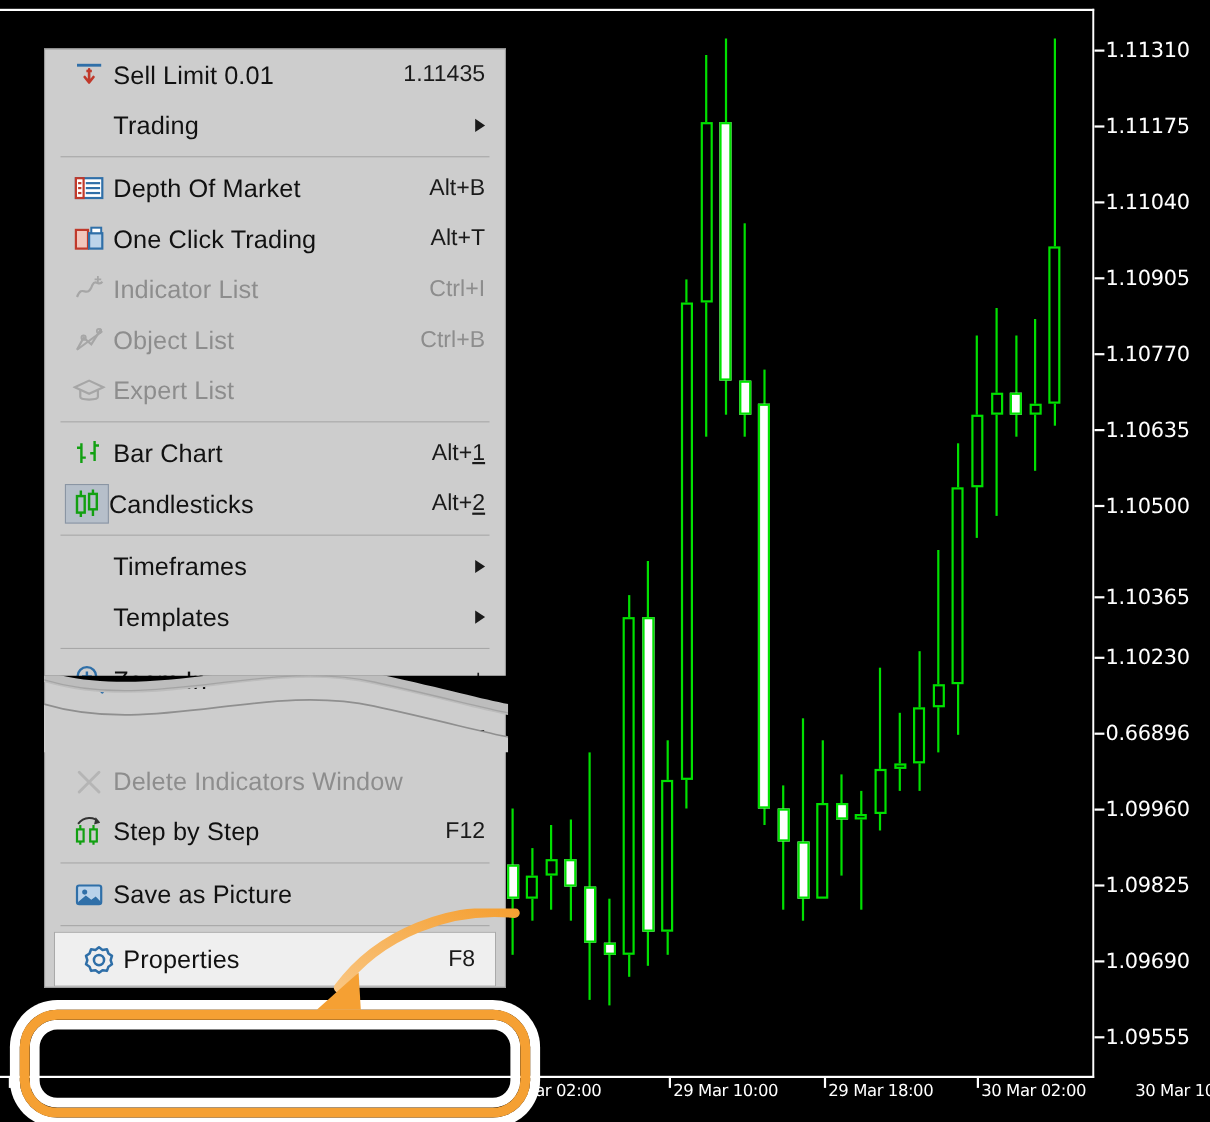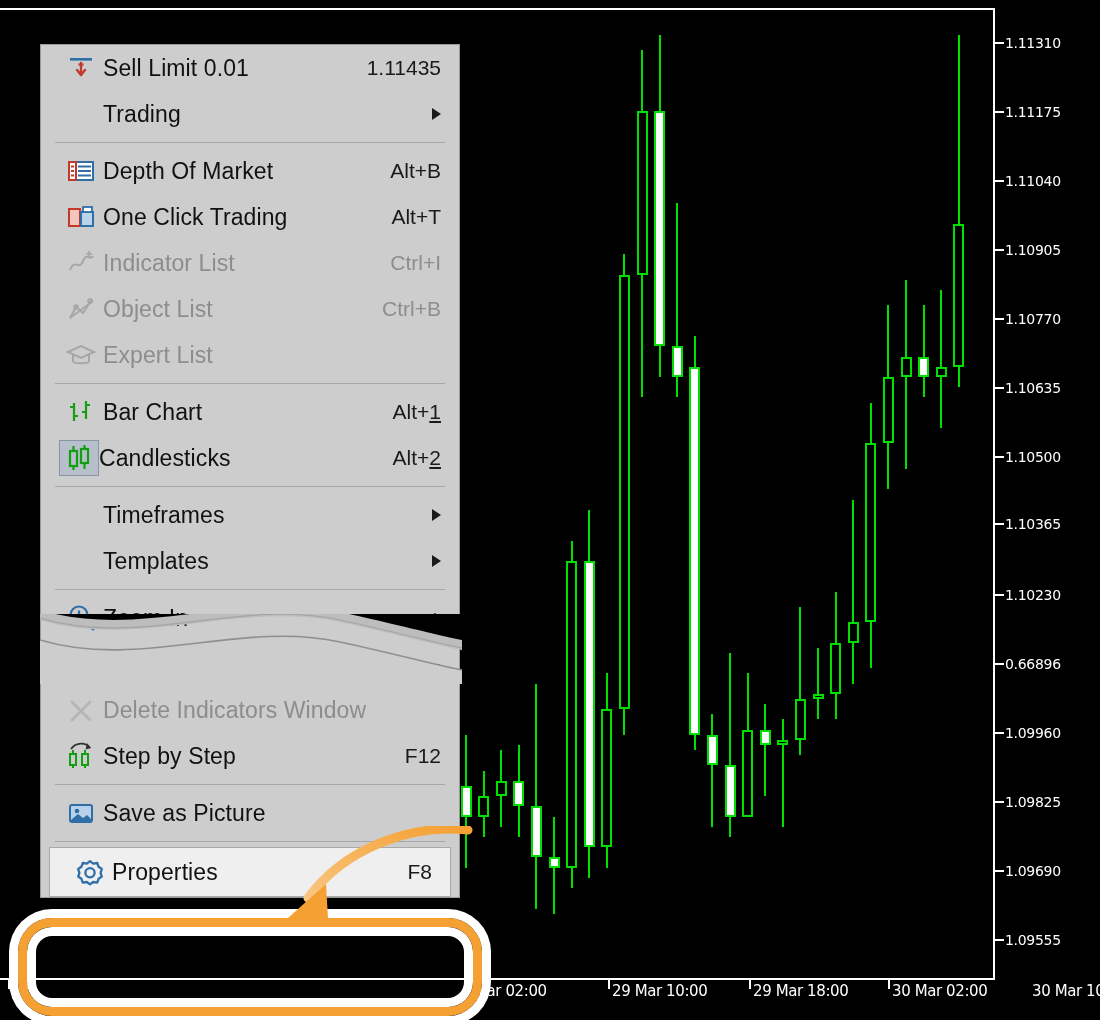--- a/index.html
+++ b/index.html
@@ -14,21 +14,21 @@
   #chart-frame-bottom{position:absolute;left:0px;top:978px;width:995px;height:2px;background:#fff;}
 
   .candle{position:absolute;}
   .cwick{position:absolute;width:2px;background:#00e000;left:50%;margin-left:-1px;}
   .cbody{position:absolute;left:0;width:100%;box-sizing:border-box;border:2px solid #00e000;}
   .cbody.hollow{background:#000;}
   .cbody.filled{background:#ffffff;}
 
   
   #price-axis{position:absolute;left:995px;top:0;width:105px;height:1020px;background:#000;}
-  .ptick{position:absolute;left:0;color:#fff;font-size:14px;white-space:nowrap;
+  .ptick{position:absolute;left:0;color:#fff;font-size:19px;white-space:nowrap;
          font-family:"DejaVu Sans", sans-serif;letter-spacing:-0.3px;}
   .ptick .dash{display:inline-block;width:9px;height:2px;background:#fff;vertical-align:middle;
                margin-right:1px;margin-bottom:2px;}
 
   
   #time-axis{position:absolute;left:0;top:980px;width:995px;height:40px;background:#000;}
   .ttick{position:absolute;top:2px;color:#fff;font-size:15px;white-space:nowrap;
          font-family:"DejaVu Sans", sans-serif;letter-spacing:-0.4px;}
   .tmark{position:absolute;top:0px;width:2px;height:9px;background:#fff;}
 
@@ -190,21 +190,21 @@
   <div id="chart-frame-bottom"></div>
 
   <div id="price-axis">
       <div class="ptick" style="top:34.75555555555642px"><span class="dash"></span><span>1.11310</span></div>
       <div class="ptick" style="top:103.75555555555479px"><span class="dash"></span><span>1.11175</span></div>
       <div class="ptick" style="top:172.75555555555317px"><span class="dash"></span><span>1.11040</span></div>
       <div class="ptick" style="top:241.75555555555158px"><span class="dash"></span><span>1.10905</span></div>
       <div class="ptick" style="top:310.7555555555613px"><span class="dash"></span><span>1.10770</span></div>
       <div class="ptick" style="top:379.7555555555597px"><span class="dash"></span><span>1.10635</span></div>
       <div class="ptick" style="top:448.75555555555803px"><span class="dash"></span><span>1.10500</span></div>
-      <div class="ptick" style="top:516px"><span class="dash"></span><span>1.10365</span></div>
+      <div class="ptick" style="top:532px"><span class="dash"></span><span>1.10365</span></div>
       <div class="ptick" style="top:586.7555555555548px"><span class="dash"></span><span>1.10230</span></div>
       <div class="ptick" style="top:655.7555555555532px"><span class="dash"></span><span>0.66896</span></div>
       <div class="ptick" style="top:724.7555555555629px"><span class="dash"></span><span>1.09960</span></div>
       <div class="ptick" style="top:793.7555555555613px"><span class="dash"></span><span>1.09825</span></div>
       <div class="ptick" style="top:862.7555555555597px"><span class="dash"></span><span>1.09690</span></div>
       <div class="ptick" style="top:931.7555555555581px"><span class="dash"></span><span>1.09555</span></div>
     </div>
   <div id="time-axis">
       <div class="tmark" style="left:8px"></div>
       <div class="ttick" style="left:12px">17</div>

